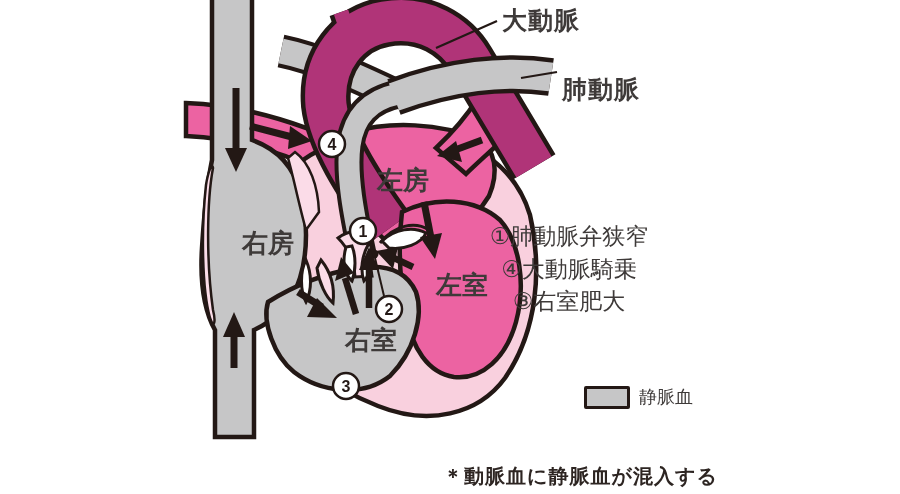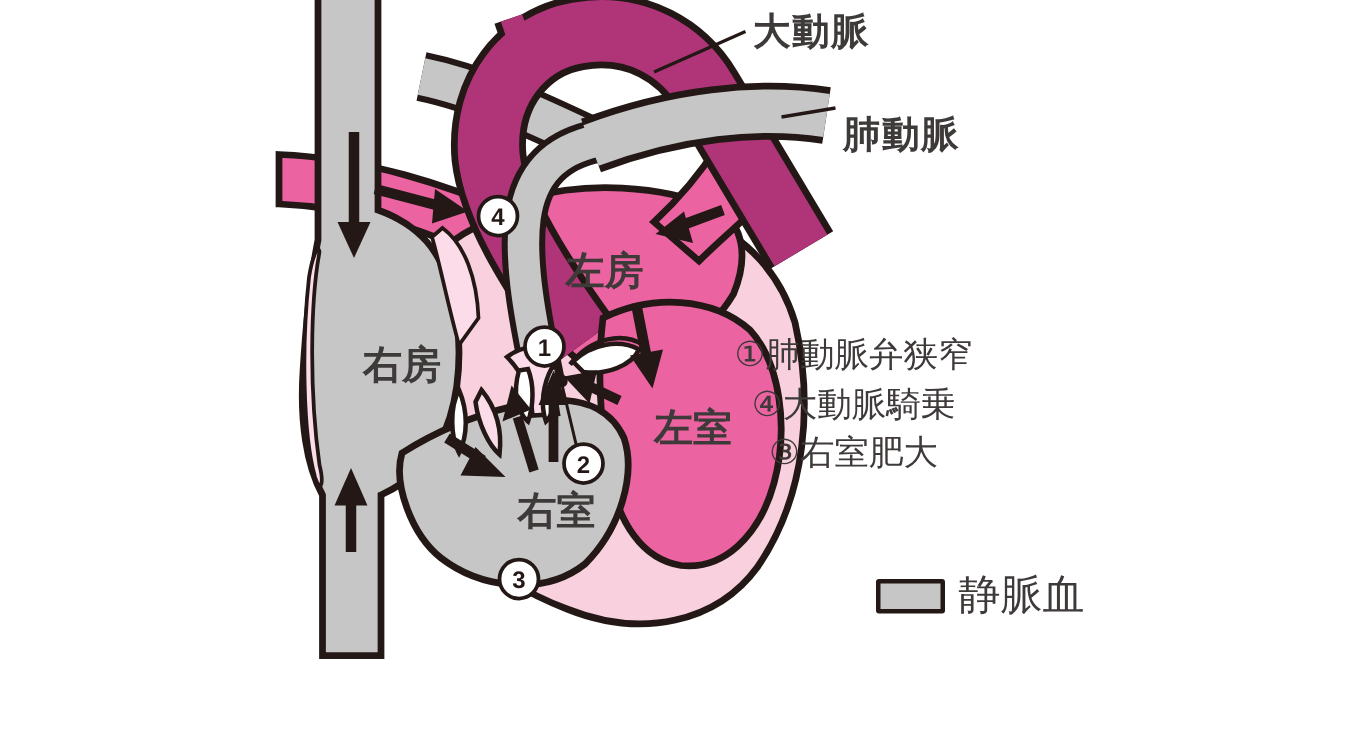--- a/index.html
+++ b/index.html
@@ -15,21 +15,21 @@
   .stage{position:relative;width:900px;height:494px;background:#fff;overflow:hidden;
          font-family:"Liberation Sans","DejaVu Sans",sans-serif;color:var(--txt);}
   .stage svg{position:absolute;left:0;top:0;}
   .abs{position:absolute;white-space:nowrap;}
   .vessel-label{font-size:25px;font-weight:600;letter-spacing:1px;color:var(--txt);}
   .features{left:440px;top:220px;width:258px;text-align:center;
             font-size:23px;line-height:32.5px;font-weight:500;color:var(--txt);}
   .legend{left:584px;top:386px;}
   .legend-row{display:flex;align-items:center;height:22px;margin-bottom:7px;}
   .swatch{width:40px;height:17px;border:3px solid var(--outline);border-radius:2px;margin-right:9px;}
-  .legend-label{font-size:28px;font-weight:500;color:var(--txt);}
+  .legend-label{font-size:18px;font-weight:500;color:var(--txt);}
   .footnote{left:443px;top:463px;font-size:20px;font-weight:bold;color:#2d2522;letter-spacing:1px;}
   
   .oline{stroke:var(--outline);fill:none;}
   .chamber-label{font-size:26px;font-weight:600;fill:var(--txt);text-anchor:middle;}
   .marker-num{font-size:16px;font-weight:600;fill:var(--outline);text-anchor:middle;}
 </style>
 </head>
 <body>
 
 <div class="stage">
@@ -188,13 +188,14 @@
     <div>③右室肥大</div>
   </div>
 
   <div class="abs legend">
     <div class="legend-row">
       <span class="swatch" style="background: rgb(198, 198, 199);"></span>
       <span class="legend-label">静脈血</span>
     </div>
   </div>
 
+  <div class="abs footnote">＊動脈血に静脈血が混入する</div>
 </div>
 
 </body></html>

